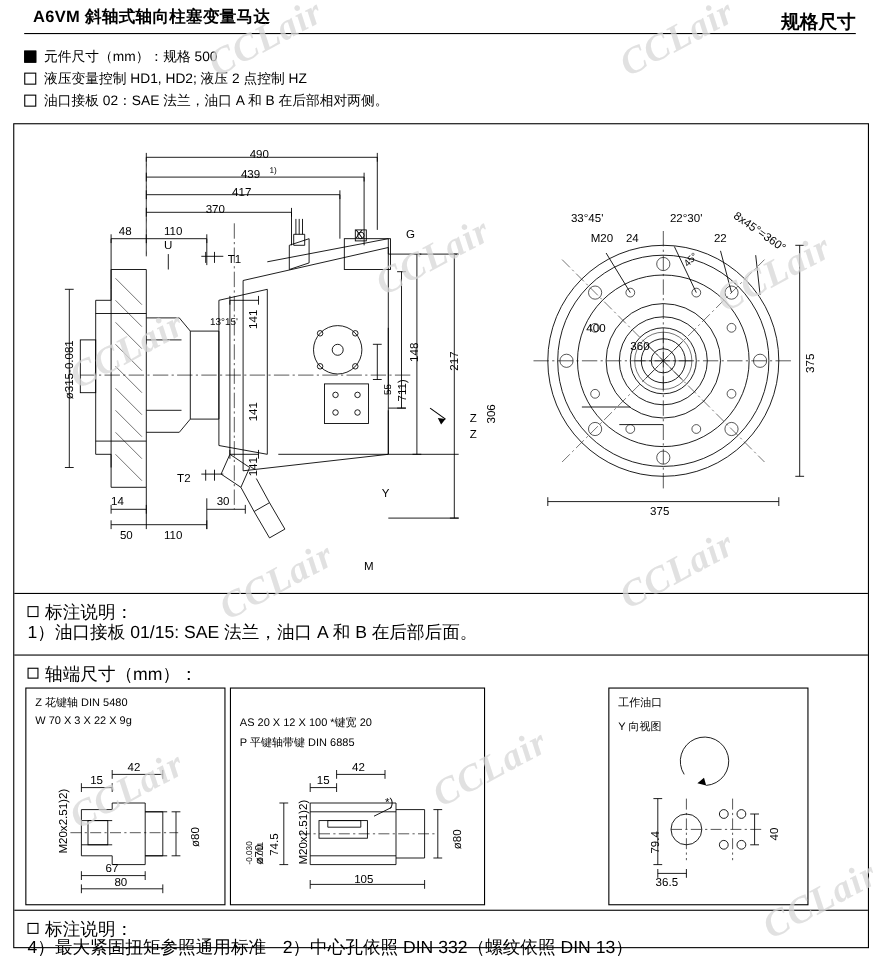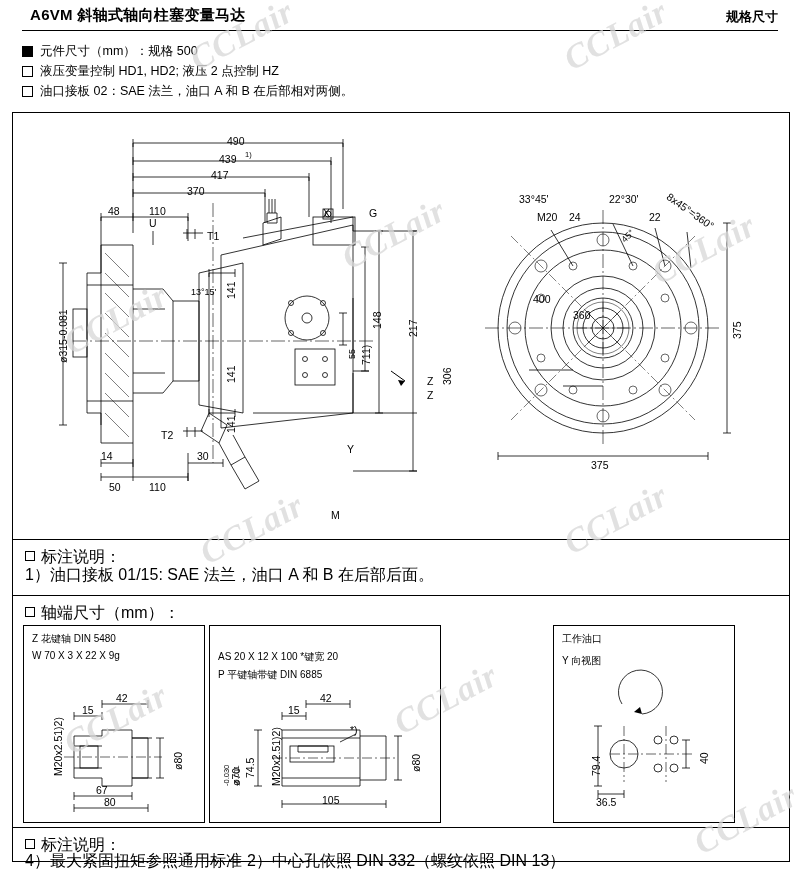--- a/index.html
+++ b/index.html
@@ -2,21 +2,21 @@
 <html><head>
 <meta charset="utf-8">
 <style>
   html,body{margin:0;padding:0;background:#fff;}
   body{width:800px;height:874px;font-family:"Liberation Sans","DejaVu Sans",sans-serif;color:#000;position:relative;overflow:hidden;}
   .page{position:relative;width:800px;height:874px;}
 
   
   .hdr{position:absolute;left:0;top:0;width:800px;height:32px;}
   .hdr-title{position:absolute;left:30px;top:6px;font-size:15px;font-weight:bold;letter-spacing:.3px;}
-  .hdr-right{position:absolute;right:22px;top:8px;font-size:13px;font-weight:bold;}
+  .hdr-right{position:absolute;right:22px;top:8px;font-size:17px;font-weight:bold;}
   .hdr-rule{position:absolute;left:22px;top:30px;width:756px;height:1px;background:#000;}
 
   
   .bullets{position:absolute;left:22px;top:42px;width:760px;}
   .bl{position:relative;height:20px;font-size:12.5px;padding-left:18px;line-height:18px;}
   .bl .mk{position:absolute;left:0;top:4px;width:9px;height:9px;border:1px solid #000;}
   .bl.filled .mk{background:#000;}
 
   
   .frame{position:absolute;left:12px;top:112px;width:776px;height:748px;border:1px solid #000;}
@@ -467,21 +467,21 @@
       </svg>
       <div class="t rot90" style="left:36px;top:150px;">79.4</div>
       <div class="t" style="left:42px;top:170px;text-align:right;">36.5</div>
       <div class="t rot90" style="left:144px;top:138px;">40</div>
     </div>
 
     <div class="note" style="left:12px;top:722px;">
       <span class="mk"></span><span>标注说明：</span>
     </div>
     <div class="note" style="left:12px;top:738px;">4）最大紧固扭矩参照通用标准</div>
-    <div class="note" style="left:234px;top:738px;">2）中心孔依照 DIN 332（螺纹依照 DIN 13）</div>
+    <div class="note" style="left:244px;top:738px;">2）中心孔依照 DIN 332（螺纹依照 DIN 13）</div>
 
   </div>
 
   <div class="wm" style="left:186px;top:16px;">CCLair</div>
   <div class="wm" style="left:560px;top:16px;">CCLair</div>
   <div class="wm" style="left:60px;top:300px;">CCLair</div>
   <div class="wm" style="left:338px;top:215px;">CCLair</div>
   <div class="wm" style="left:648px;top:230px;">CCLair</div>
   <div class="wm" style="left:196px;top:510px;">CCLair</div>
   <div class="wm" style="left:560px;top:500px;">CCLair</div>

